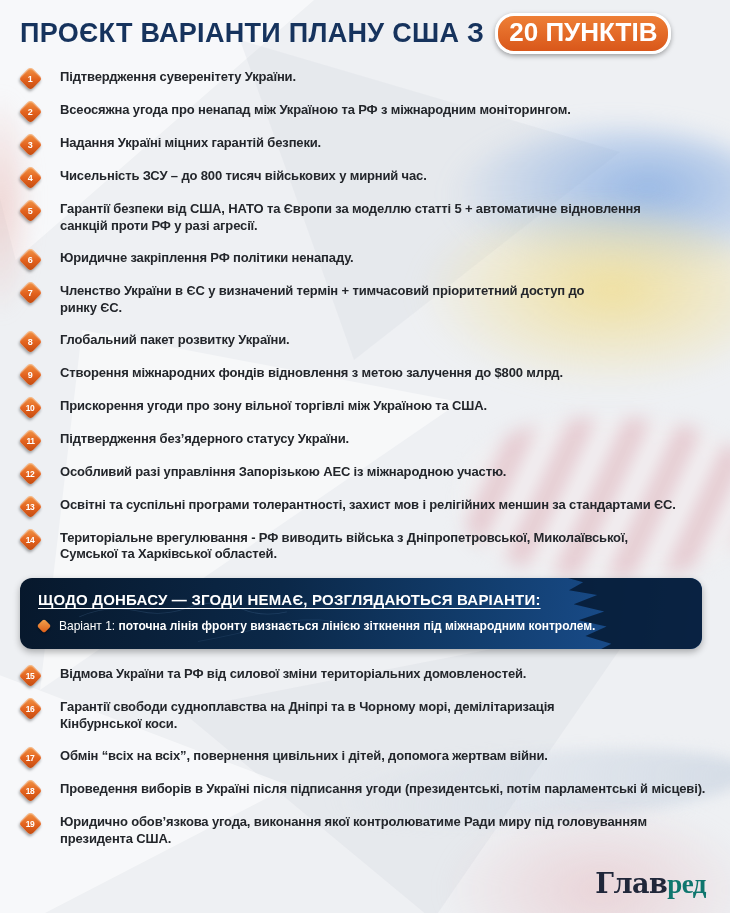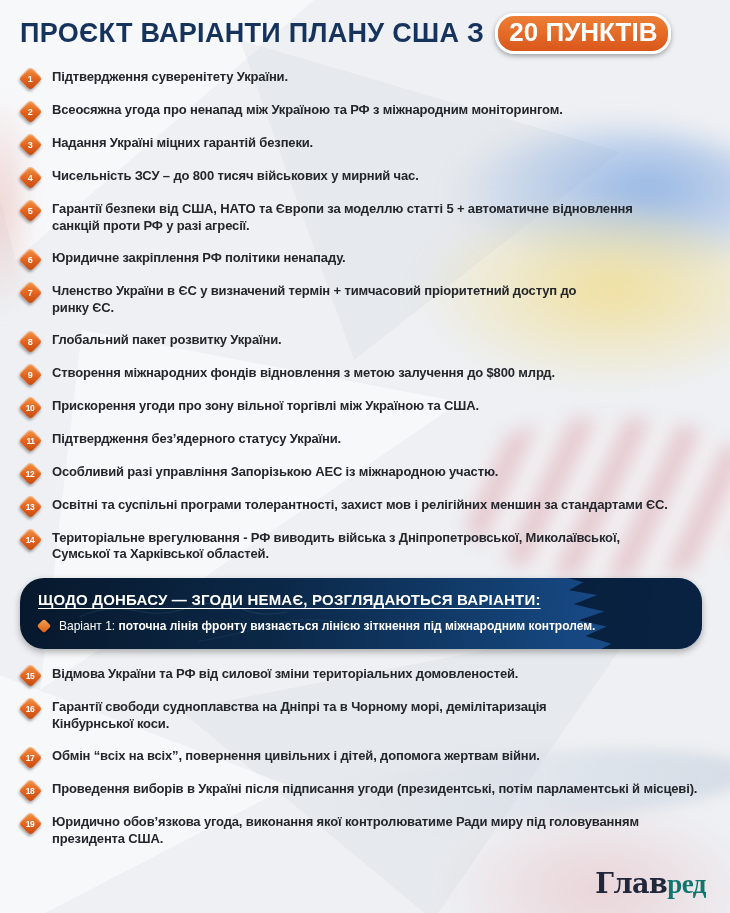--- a/index.html
+++ b/index.html
@@ -57,28 +57,28 @@
     box-shadow:1px 2px 3px rgba(0,0,0,.35), inset 1px 1px 1px rgba(255,255,255,.4);
     display:flex; align-items:center; justify-content:center;
     margin:1px 13px 0 4px;
   }
   .diamond .num {
     transform:rotate(-45deg);
     color:#fff; font-weight:bold; font-size:9px; letter-spacing:-.5px;
   }
   .item-text {
     font-size:13px; font-weight:700; color:#23262b;
-    line-height:1.3; letter-spacing:-.15px; white-space:pre-line;
+    line-height:1.3; letter-spacing:-.15px; white-space:pre-line;margin-left:8px;
   }
 
   
   .donbas {
     position:relative; overflow:hidden;
     margin:10px 28px 17px 20px;
-    border-radius:24px;
+    border-radius:12px;
     padding:13px 18px 12px 18px;
     background:linear-gradient(97deg,#07182c 0%,#0b2848 38%,#123e6f 68%,#1d549a 100%);
     box-shadow:0 3px 7px rgba(0,0,0,.3);
   }
   .map-shape {
     position:absolute; right:-8px; top:-4px; width:235px; height:112%;
     background:#061a33; opacity:.85;
     clip-path:polygon(34% 0, 46% 10%, 40% 20%, 52% 26%, 42% 38%, 55% 47%, 44% 58%, 56% 66%, 47% 78%, 58% 88%, 50% 100%, 100% 100%, 100% 0);
   }
   .map-lines { position:absolute; left:0; top:0; width:100%; height:100%; opacity:.5; }

